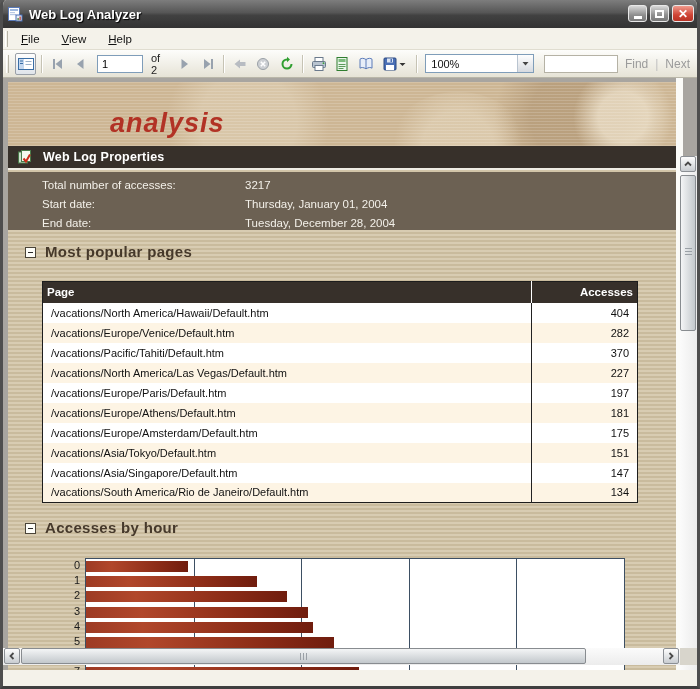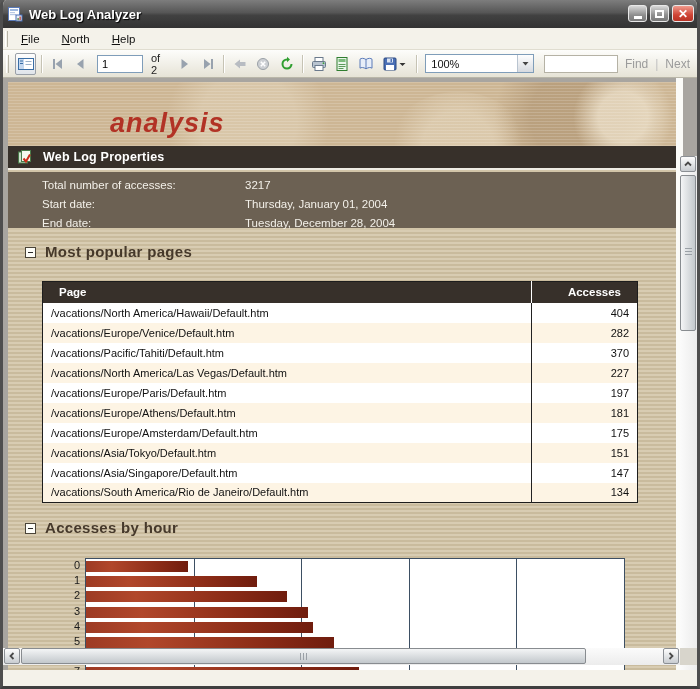--- a/index.html
+++ b/index.html
@@ -59,35 +59,35 @@
   .brand { position:absolute; left:17px; top:1px; font-size:35px; font-weight:900; letter-spacing:-1px; white-space:nowrap; }
   .brand .web { color:#141414; }
   .brand .log { color:#fff; text-shadow:-4px 4px 3px rgba(85,72,58,.95); }
   .brand-sub { position:absolute; left:102px; top:26px; font-size:27px; font-style:italic; font-weight:bold; color:#b23225; letter-spacing:1px; }
 
   
   .props-header { position:absolute; left:0; top:64px; width:668px; height:24px; background:#37302a;
                   display:flex; align-items:center; border-bottom:2px solid #efece4; }
   .props-header .ph-title { color:#fff; font-size:12.5px; font-weight:bold; margin-left:10px; letter-spacing:.2px; }
   .props-header svg { margin-left:9px; }
-  .props { position:absolute; left:0; top:90px; width:668px; height:56px; background:#6c6153; }
+  .props { position:absolute; left:0; top:90px; width:668px; height:68px; background:#6c6153; }
   .prop-row { position:absolute; left:34px; font-size:11.5px; color:#f3f0e9; }
   .prop-val { position:absolute; left:237px; font-size:11.5px; color:#f3f0e9; }
 
   
   .striped { position:absolute; left:0; top:148px; width:668px; height:440px;
              background:repeating-linear-gradient(180deg, #d8ccb2 0 2px, #c9bb9d 2px 4px); }
   .collapse-box { position:absolute; width:11px; height:11px; background:#fdfdf8; border:1px solid #4a4438; }
   .collapse-box::after { content:""; position:absolute; left:2px; top:4px; width:5px; height:1px; background:#2a2a2a; }
   .section-title { position:absolute; font-size:15px; font-weight:600; color:#46392b; letter-spacing:.3px; }
 
   
   .pages-table { position:absolute; left:34px; top:51px; width:596px; border-collapse:collapse;
                  border:1px solid #1d1d1d; font-size:11px; background:#fff; }
-  .pages-table th { background:#37302a; color:#fff; height:21px; font-size:11.5px; text-align:left; padding:0 16px; }
+  .pages-table th { background:#37302a; color:#fff; height:21px; font-size:11.5px; text-align:left; padding:0 4px; }
   .pages-table th.num { text-align:right; border-left:1px solid #fff; }
   .pages-table td { height:20px; padding:0 8px; color:#111; }
   .pages-table td.num { text-align:right; border-left:1px solid #222; width:106px; }
   .pages-table tr.alt td { background:#fdf4e4; }
 
   
   .plot { position:absolute; left:77px; top:328px; width:540px; height:250px; background:#fff; border:1px solid #3d4f63; }
   .gridline { position:absolute; top:0; width:1px; height:100%; background:#3d4f63; }
   .hbar { position:absolute; left:0; height:11px; background:linear-gradient(90deg,#9d3b24 0%,#b1472b 25%,#8c2c17 70%,#701d0e 100%); }
   .hour-label { position:absolute; left:36px; width:36px; text-align:right; font-size:11px; color:#1a1a1a; line-height:11px; }
@@ -132,21 +132,21 @@
         </div>
       <div class="winbtn close">
           <span>✕</span>
         </div>
     </div>
   </div>
 
   <div class="menubar">
     <div class="menu-grip"></div>
     <span class="menu-item">File</span>
-    <span class="menu-item">North</span>
+    <span class="menu-item">View</span>
     <span class="menu-item">Help</span>
   </div>
 
   <div class="toolbar">
     <div class="tb-grip"></div>
     <div class="tb-btn bordered">
       <svg width="16" height="16" viewBox="0 0 16 16">
         <rect x="0.5" y="2.5" width="15" height="11" fill="#fff" stroke="#3a6ea5"></rect>
         <rect x="1" y="3" width="5" height="10" fill="#c5d8ef"></rect>
         <rect x="2" y="4.5" width="3" height="1" fill="#3a6ea5"></rect>

